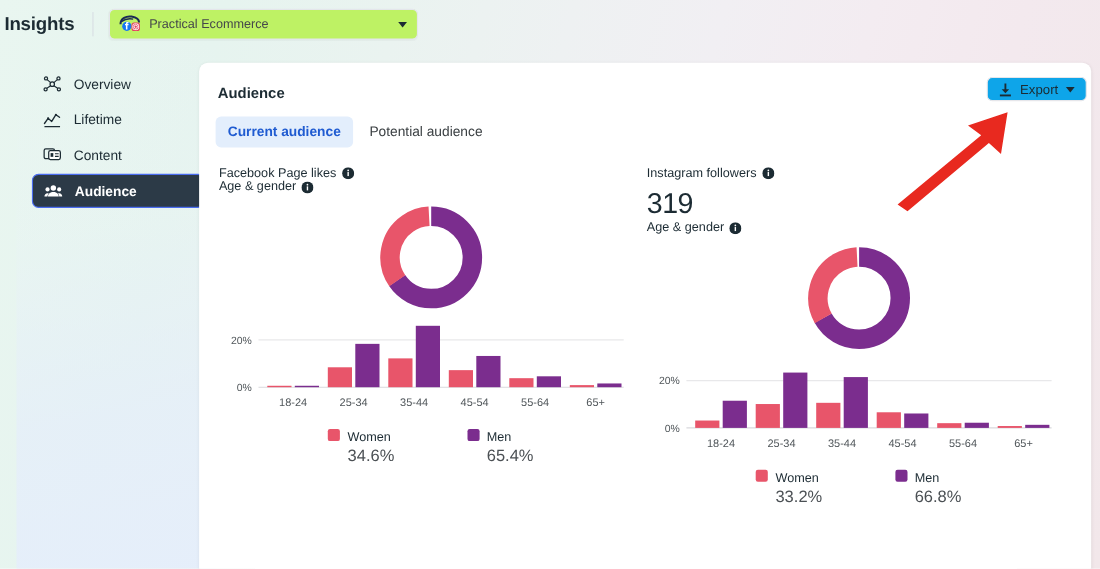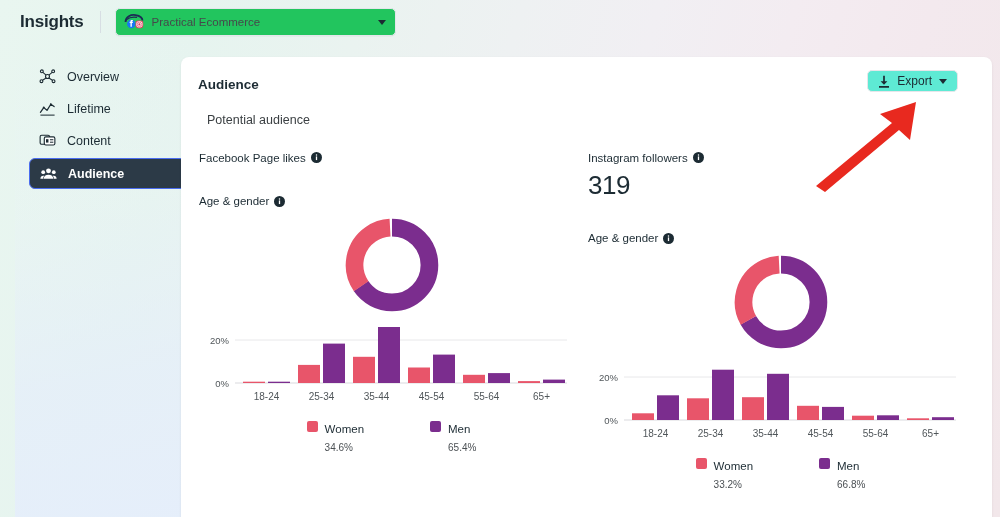--- a/index.html
+++ b/index.html
@@ -20,40 +20,40 @@
         #f3e9ee 82%,
         #f2e7ea 100%);
     position: relative;
   }
 
   
   .topbar {
     height: 44px;
     display: flex;
     align-items: center;
-    padding: 0 16px 0 20px;
+    padding: 0 16px 0 4px;
     position: relative;
     z-index: 5;
   }
   .app-title {
     font-size: 17px;
     font-weight: bold;
     color: #1c2b33;
     letter-spacing: -0.2px;
   }
   .divider-v {
     width: 1px;
     height: 22px;
     background: #d7dee3;
     margin: 0 14px 0 16px;
   }
   .account-select {
     width: 281px;
     height: 28px;
-    background: #22c55e;
+    background: #bef264;
     border: 1px solid #e4e6eb;
     border-radius: 5px;
     display: flex;
     align-items: center;
     padding: 0 9px 0 8px;
     gap: 8px;
     box-shadow: 0 1px 1px rgba(0,0,0,0.03);
   }
   .acct-logo { width: 20px; height: 18px; flex: 0 0 auto; }
   .acct-name {
@@ -127,24 +127,24 @@
     overflow: hidden;
   }
   .card-title {
     font-size: 13.5px;
     font-weight: bold;
     color: #1c2b33;
     margin: 4px 0 0 3px;
   }
   .export-btn {
     position: absolute;
-    right: 34px; top: 13px;
+    right: 4px; top: 13px;
     height: 22px;
     min-width: 86px;
-    background: #5eead4;
+    background: #0ea5e9;
     border: 1px solid #e6e6ea;
     border-radius: 5px;
     display: flex;
     align-items: center;
     gap: 7px;
     padding: 0 10px;
     font-size: 12px;
     color: #1c2b33;
     cursor: pointer;
   }
@@ -186,21 +186,20 @@
   }
   .info-icon { width: 11px; height: 11px; display:block; flex:0 0 auto; }
   .metric-value {
     font-size: 26px;
     color: #1c2b33;
     font-weight: 300;
     margin-top: 6px;
     letter-spacing: -0.5px;
   }
   .sub-label {
-    margin-top: 31px;
     font-size: 11.5px;
     color: #1c2b33;
     display: flex;
     align-items: center;
     gap: 5px;
   }
 
   .donut-wrap { display:flex; justify-content:center; margin-top: 6px; }
   .donut { width: 104px; height: 104px; display:block; }
 
@@ -209,21 +208,21 @@
 
   .legend {
     display: flex;
     justify-content: center;
     gap: 66px;
     margin-top: 14px;
   }
   .legend-item { display: flex; gap: 7px; }
   .swatch { width: 11px; height: 11px; border-radius: 2px; margin-top: 2px; flex:0 0 auto; }
   .legend-name { font-size: 11.5px; color: #1c2b33; line-height: 15px; }
-  .legend-pct { font-size: 10px; color: #4b5054; line-height: 14px; }
+  .legend-pct { font-size: 15px; color: #4b5054; line-height: 14px; }
 
   
   .arrow-anno {
     position: absolute;
     left: 810px; top: 98px;
     width: 130px; height: 95px;
     pointer-events: none;
     z-index: 20;
   }
 </style>
@@ -323,20 +322,21 @@
         <line x1="6" y1="0.8" x2="6" y2="7.8" stroke="#1c2b33" stroke-width="1.7"></line>
         <polygon points="2.6,6.2 9.4,6.2 6,9.8" fill="#1c2b33"></polygon>
         <line x1="1" y1="11.8" x2="11" y2="11.8" stroke="#1c2b33" stroke-width="1.7"></line>
       </svg>
     </span>
     <span>Export</span>
     <span class="export-caret"></span>
   </div>
 
   <div class="tabs">
+    <div class="tab active">Current audience</div>
     <div class="tab">Potential audience</div>
   </div>
 
   <div class="cols">
 
     <div class="col">
       <div class="metric-label">
         <span>Facebook Page likes</span>
         <span>
           <svg class="info-icon" viewBox="0 0 12 12">

